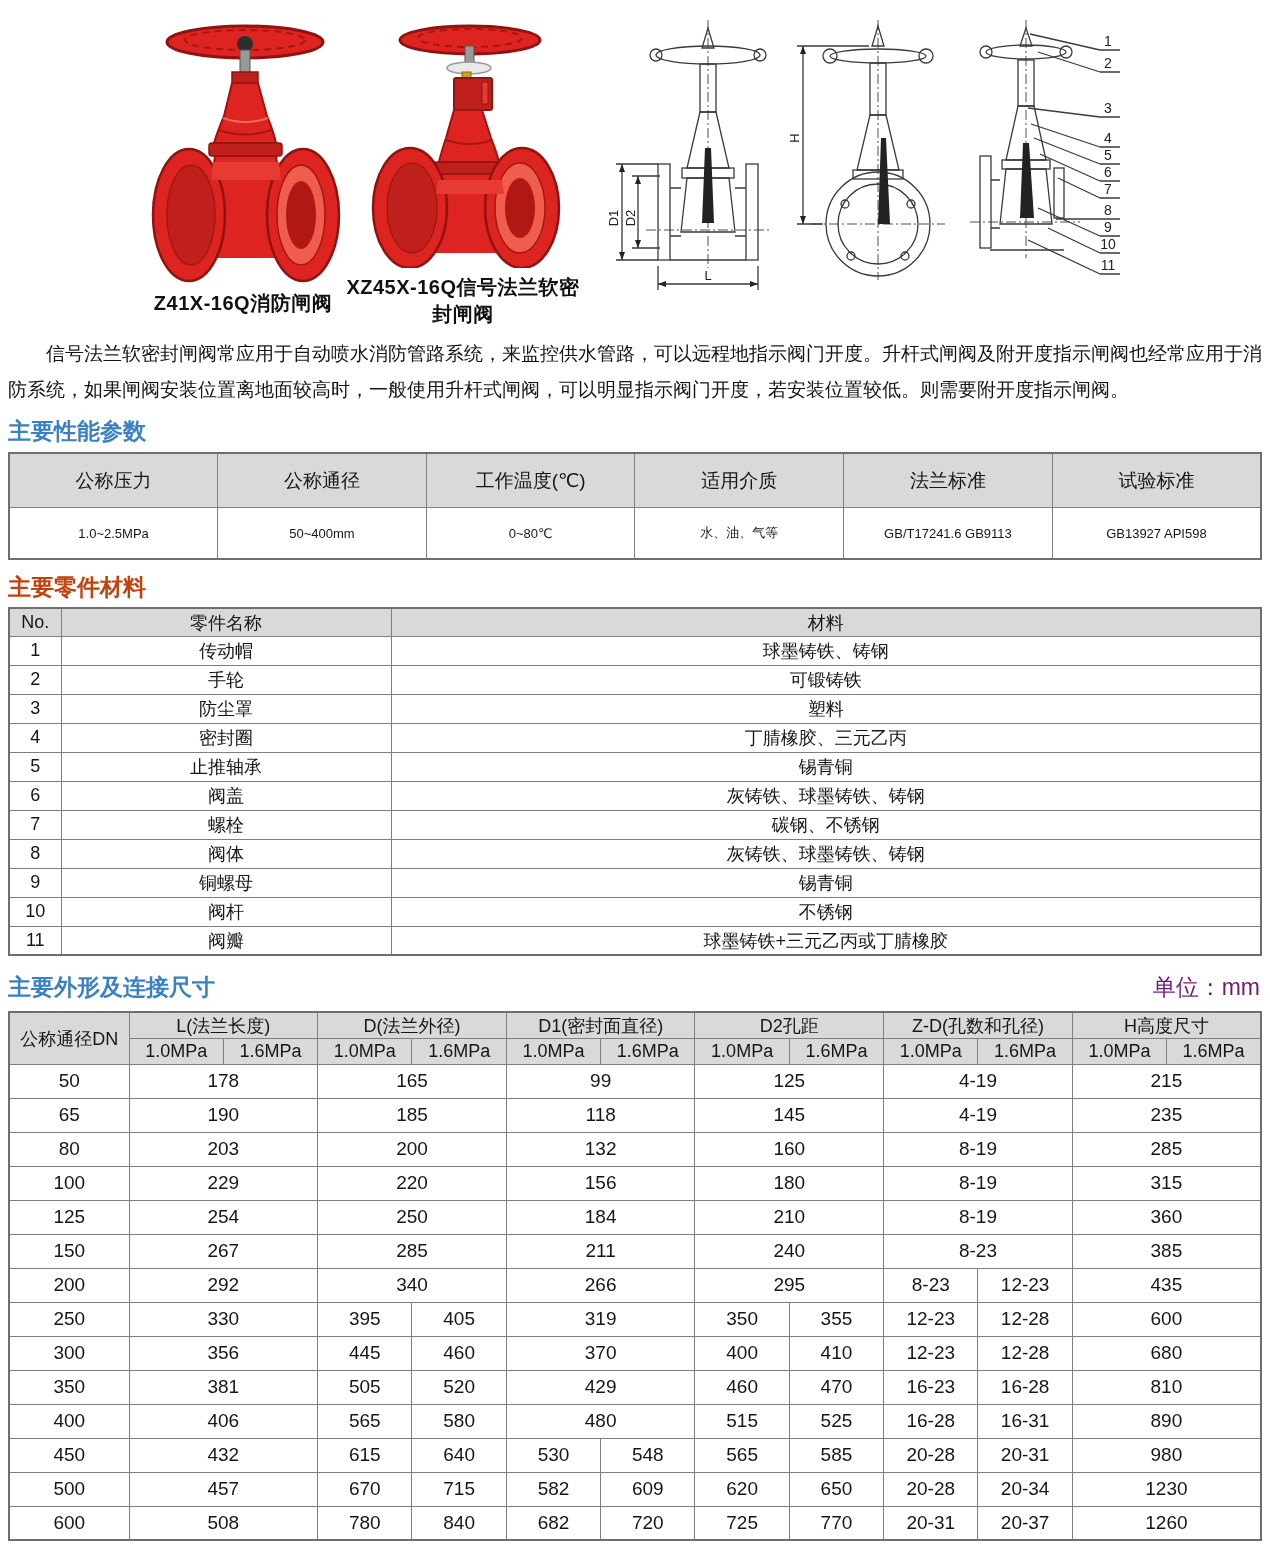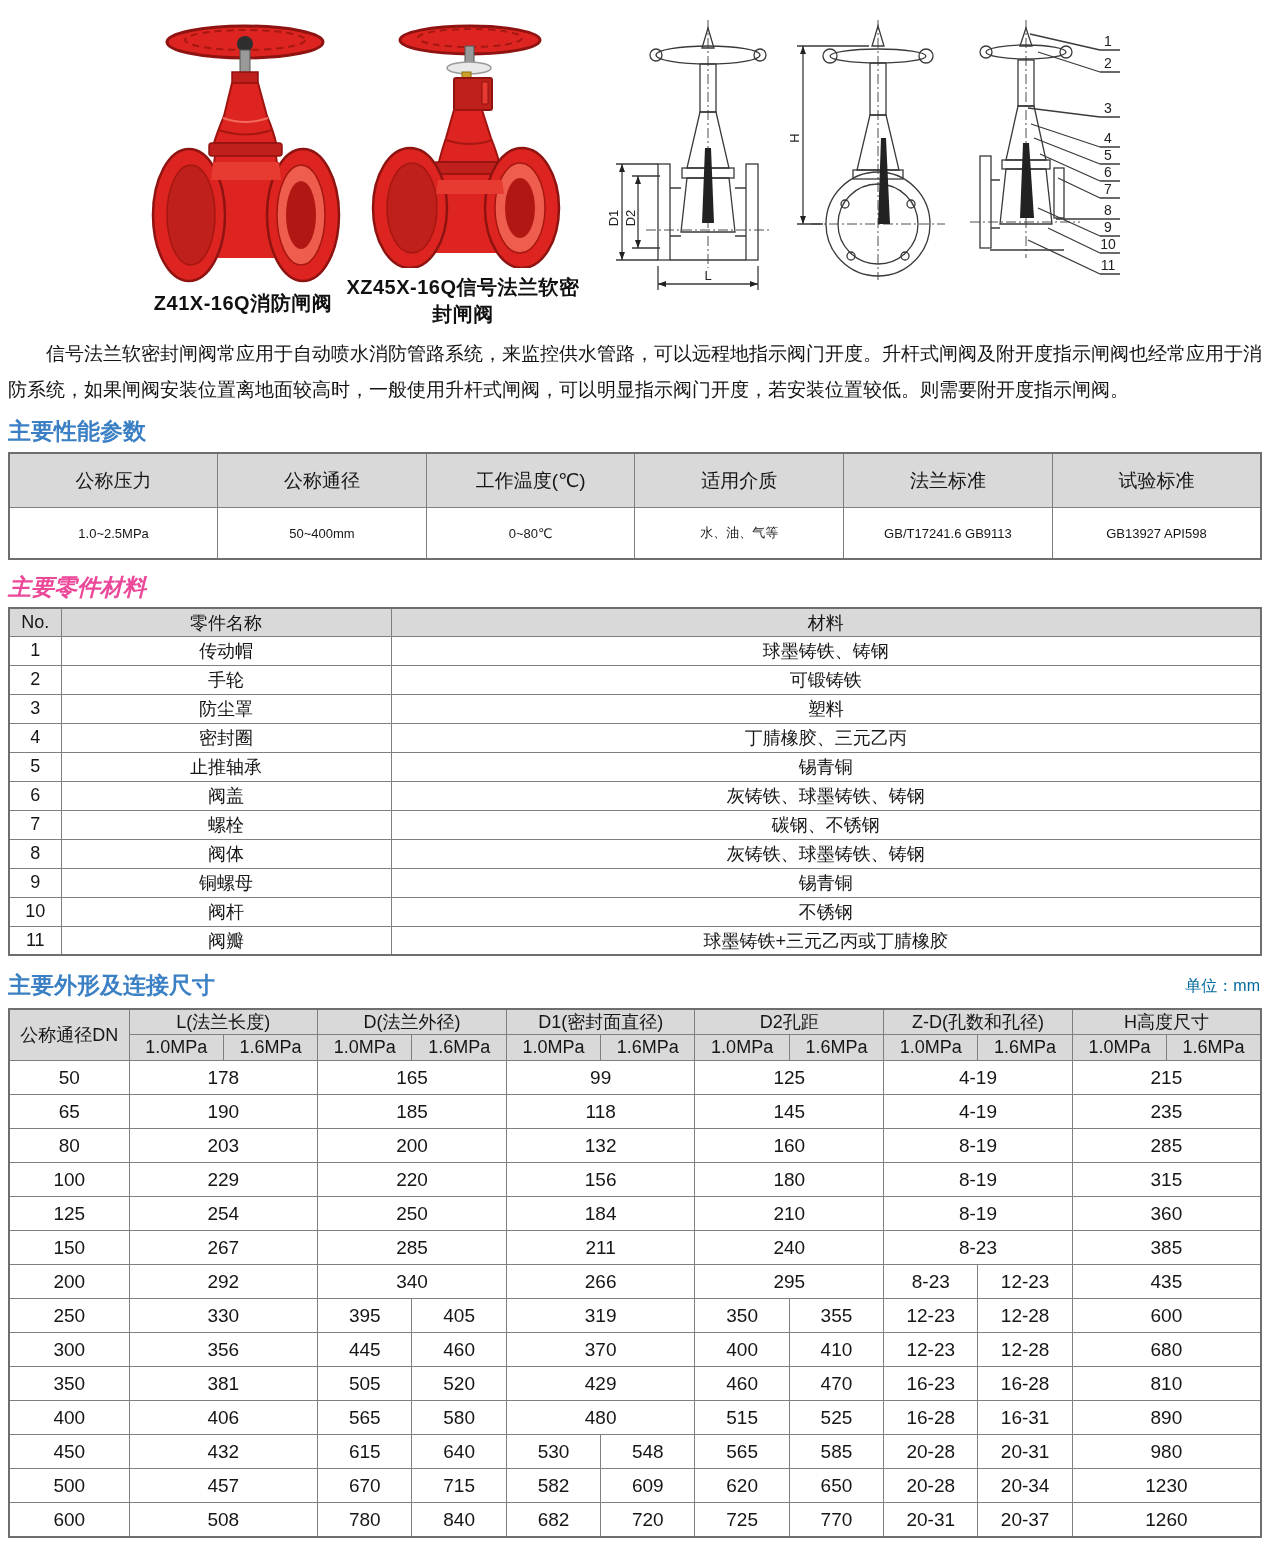--- a/index.html
+++ b/index.html
@@ -45,21 +45,21 @@
 
   
   #mat-table { margin-bottom:16px; }
   #mat-table th { height:28px; font-size:18px; }
   #mat-table td { height:29px; font-size:18px; }
   #mat-table col.c-no { width:52px; }
   #mat-table col.c-name { width:330px; }
 
   
   .dims-head-row { display:flex; justify-content:space-between; align-items:center; margin:10px 0 8px 0; }
-  .unit-note { font-size:16px; color:#0369a1; padding-right:2px; }
+  .unit-note { font-size:23px; color:#701a75; padding-right:2px; }
   #dim-table col.c-dn { width:120px; }
   #dim-table th { font-size:18px; height:26px; }
   #dim-table td { font-size:19px; height:34px; }
 
   
   .tech-label { font-family:"Liberation Sans","DejaVu Sans",sans-serif; font-size:13px; fill:#222; }
   .tech-num { font-family:"Liberation Sans","DejaVu Sans",sans-serif; font-size:14px; fill:#222; }
 </style>
 </head>
 <body>
@@ -234,21 +234,21 @@
           <td>1.0~2.5MPa</td>
           <td>50~400mm</td>
           <td>0~80℃</td>
           <td>水、油、气等</td>
           <td>GB/T17241.6 GB9113</td>
           <td>GB13927 API598</td>
         </tr>
       </tbody>
   </table>
 
-  <h2 class="sec-title" style="color: #ec4899; font-style: italic;">主要零件材料</h2>
+  <h2 class="sec-title" style="color: #c2410c;">主要零件材料</h2>
   <table id="mat-table">
     <colgroup>
         <col class="c-no">
         <col class="c-name">
         <col>
       </colgroup>
     <thead>
         <tr id="mat-head-row">
           <th class="hdr-bg">No.</th>
           <th class="hdr-bg">零件名称</th>

